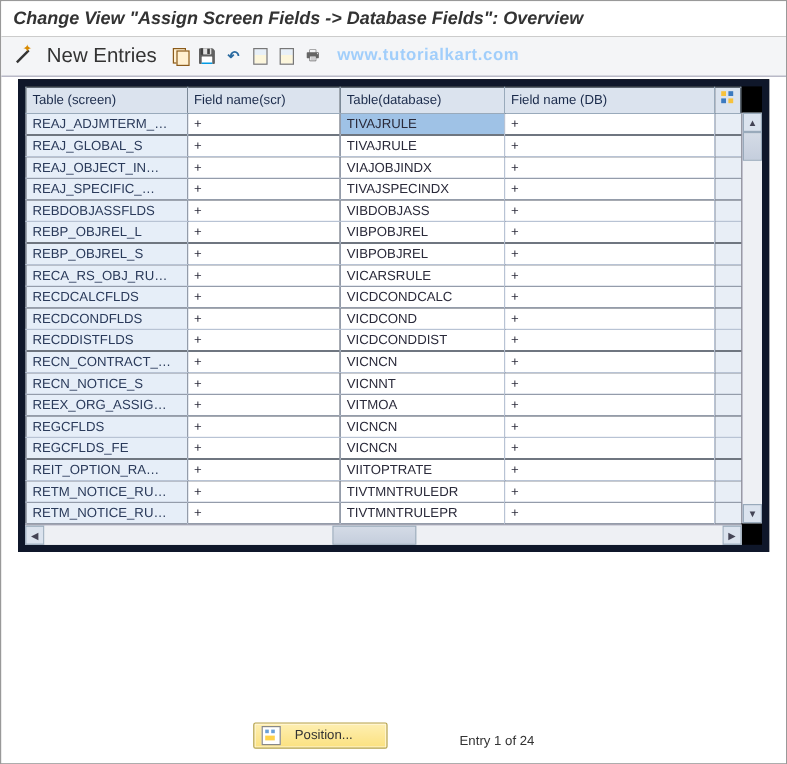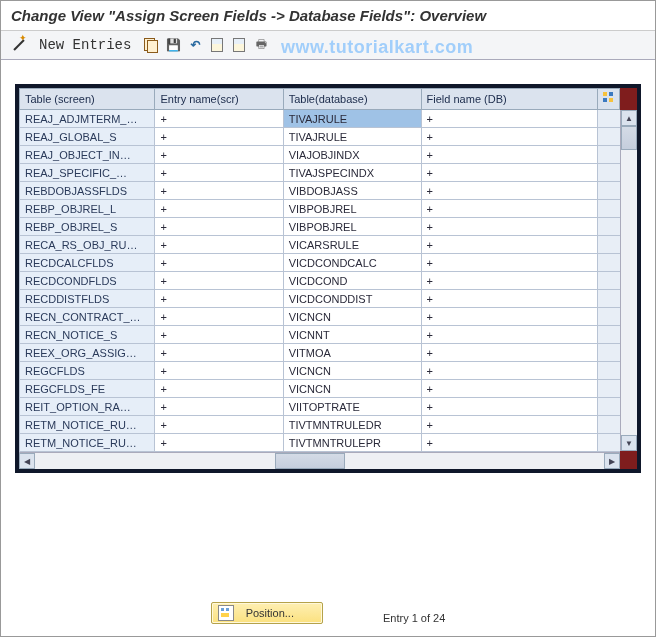--- a/index.html
+++ b/index.html
@@ -48,25 +48,24 @@
   .wand-icon::after {
     content: "✦";
     position: absolute;
     top: -4px; left: 8px;
     font-size: 9px;
     color: #d88a00;
   }
   .new-entries-btn {
     background: #f4f5f7;
     border: none;
-    font-size: 14px;
+    font-size: 17px;
     color: #333;
     cursor: pointer;
     padding: 2px 6px;
-    font-family: Liberation Mono, monospace;
   }
   .tb-icon {
     width: 16px; height: 16px;
     display: inline-flex;
     align-items: center;
     justify-content: center;
     font-size: 12px;
     cursor: pointer;
   }
   .copy-icon { position: relative; }
@@ -84,32 +83,32 @@
   .sel-icon::before {
     content: ""; position: absolute;
     width: 10px; height: 12px; left:2px; top:1px;
     border:1px solid #777; background: linear-gradient(#e8f0f8,#e8f0f8 40%, #fcf6dc 40%);
   }
   .print-icon { color: #666; }
   .watermark {
     position: absolute;
     top: 36px;
     left: 280px;
-    font-size: 18px;
+    font-size: 14px;
     font-weight: bold;
     color: rgba(60,160,255,0.45);
     letter-spacing: .5px;
     font-style: normal;
     pointer-events: none;
     z-index: 5;
   }
   .grid-wrap {
-    margin: 24px 14px 8px 14px;
-    border: 4px solid #0f172a;
-    background: #7f1d1d;
+    margin: 2px 14px 8px 14px;
+    border: 6px solid #0f172a;
+    background: #000000;
     position: relative;
   }
   table.data {
     border-collapse: collapse;
     width: 100%;
     table-layout: fixed;
   }
   table.data th {
     background: #dbe3ee;
     border: 1px solid #9ab;
@@ -276,21 +275,21 @@
       <colgroup>
         <col style="width: 112px">
         <col style="width: 106px">
         <col style="width: 114px">
         <col style="width: 146px">
         <col style="width: 18px">
       </colgroup>
       <thead>
         <tr>
           <th>Table (screen)</th>
-          <th>Entry name(scr)</th>
+          <th>Field name(scr)</th>
           <th>Table(database)</th>
           <th>Field name (DB)</th>
           <th class="corner"><span class="cfg-icon"></span></th>
         </tr>
       </thead>
       <tbody id="tbody">
           <tr>
             <td class="key">REAJ_ADJMTERM_…</td>
             <td>+</td>
             <td class="selected-cell">TIVAJRULE</td>

